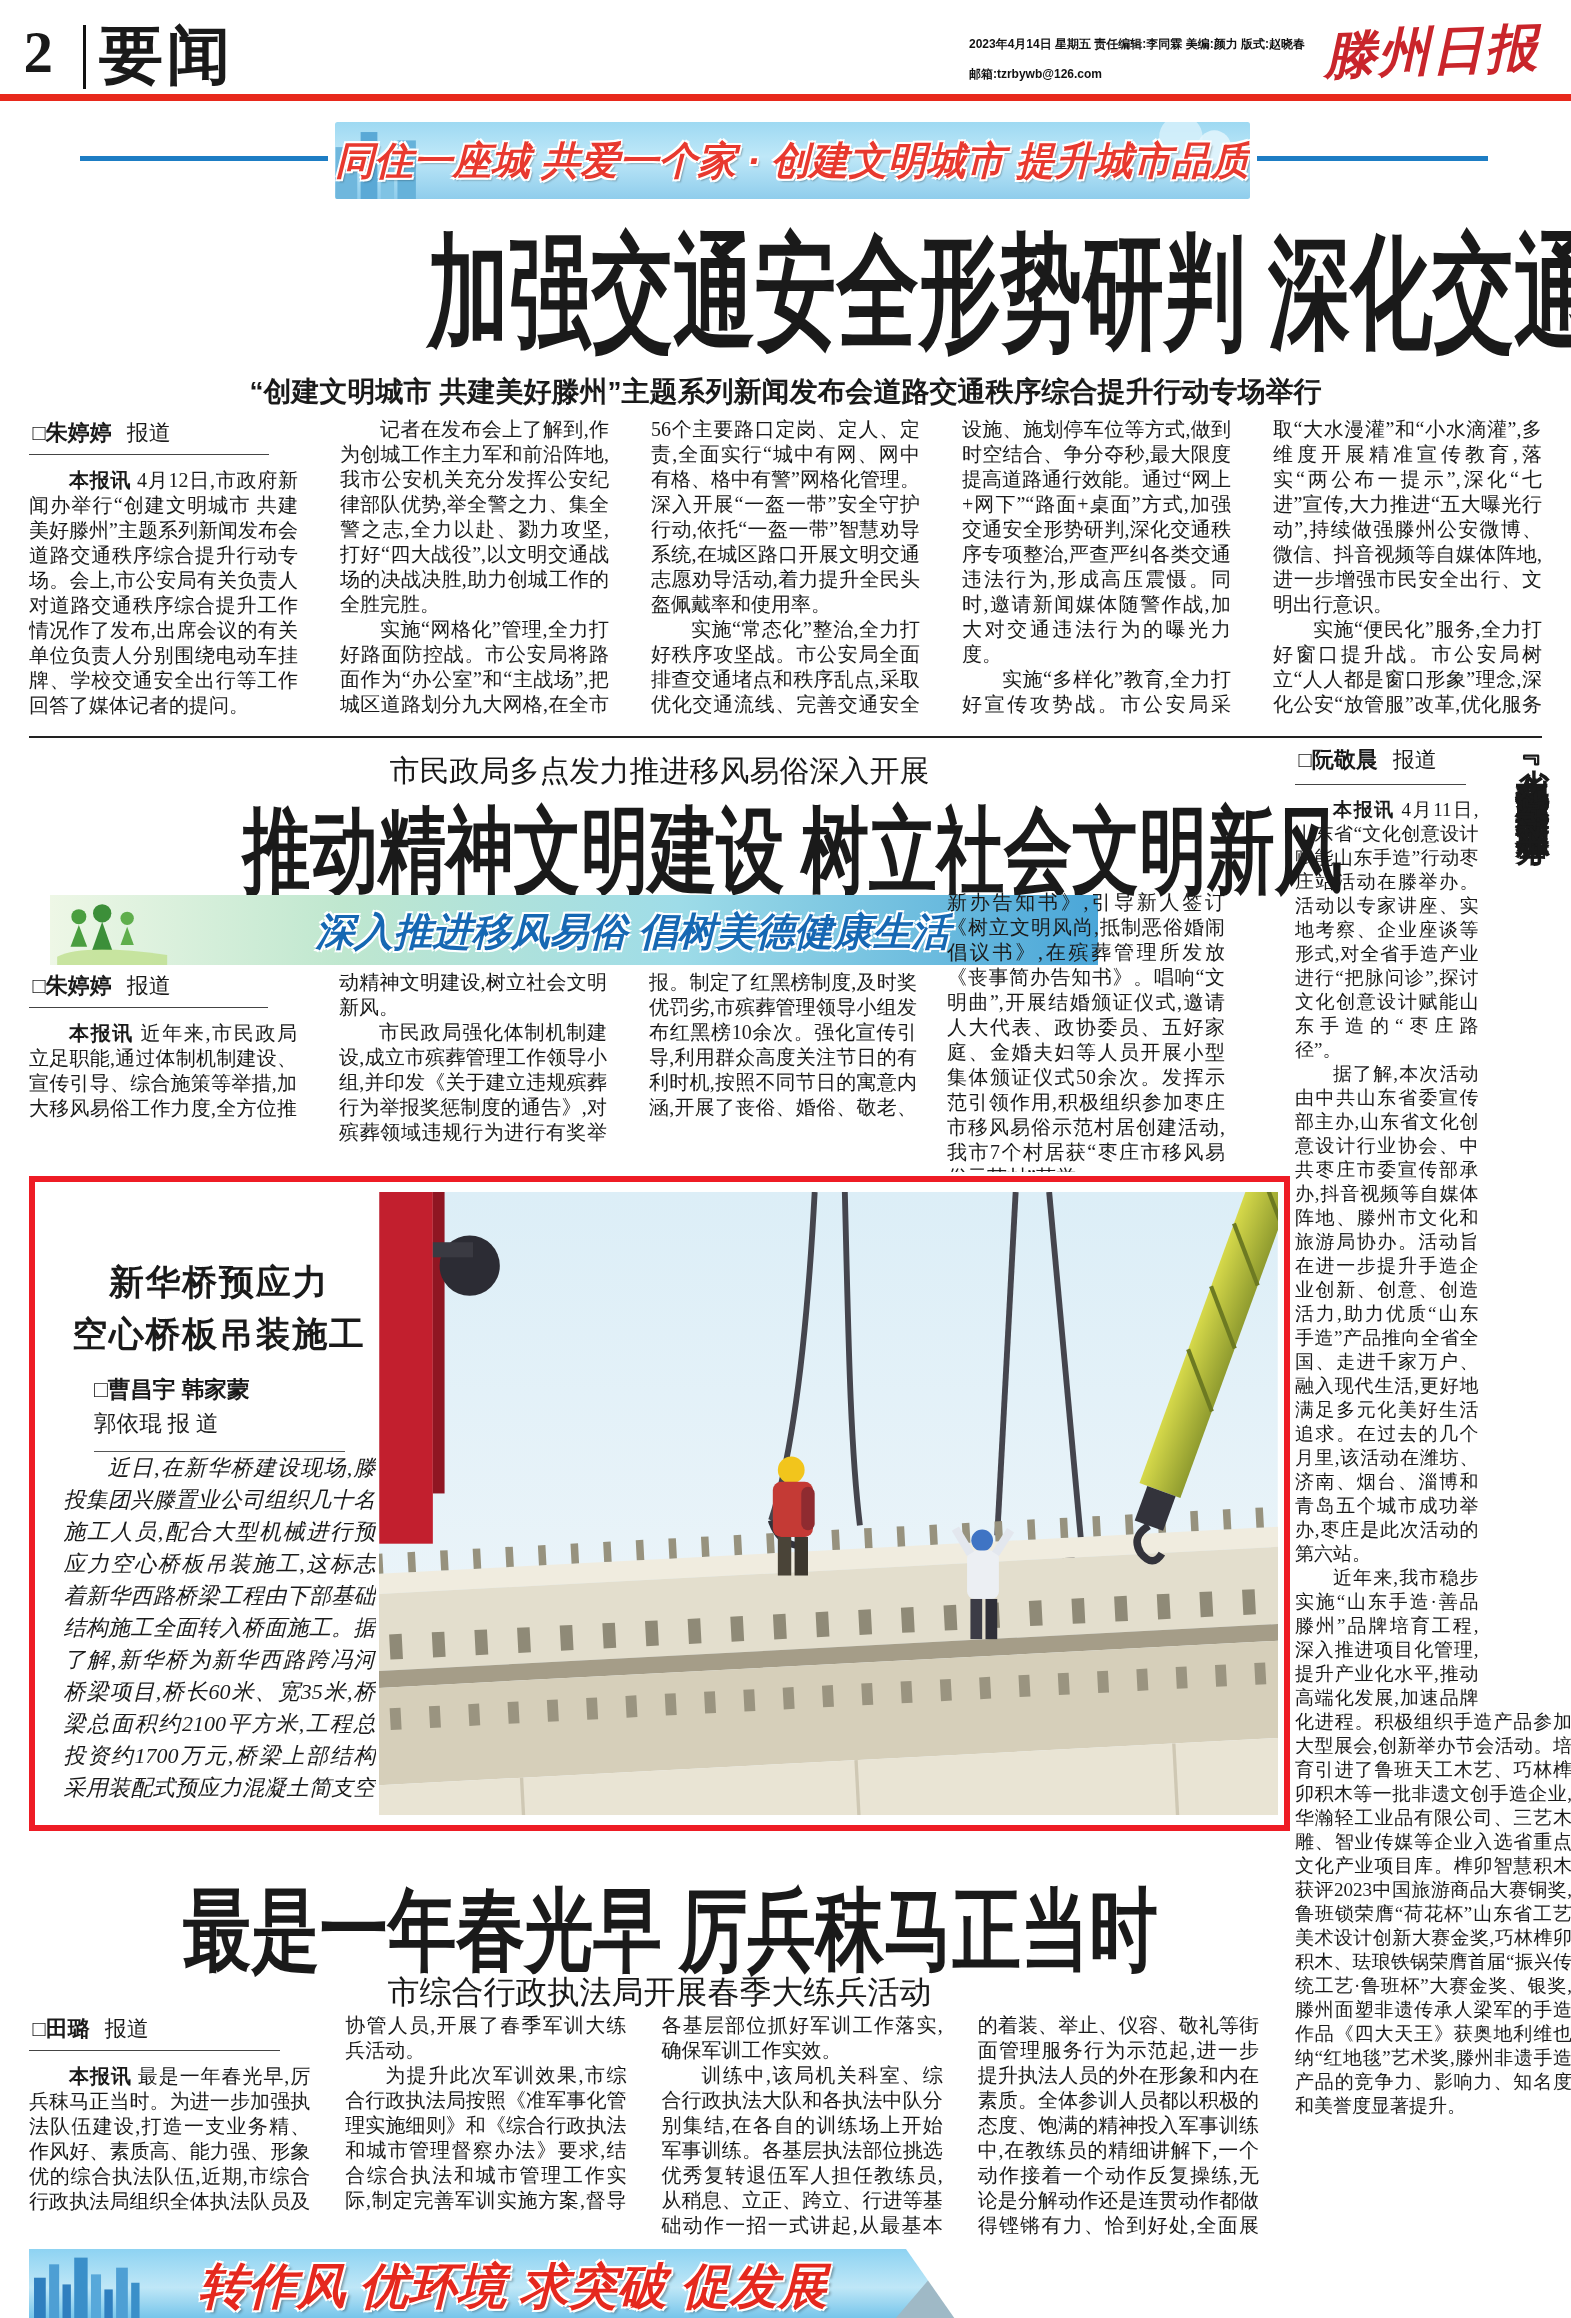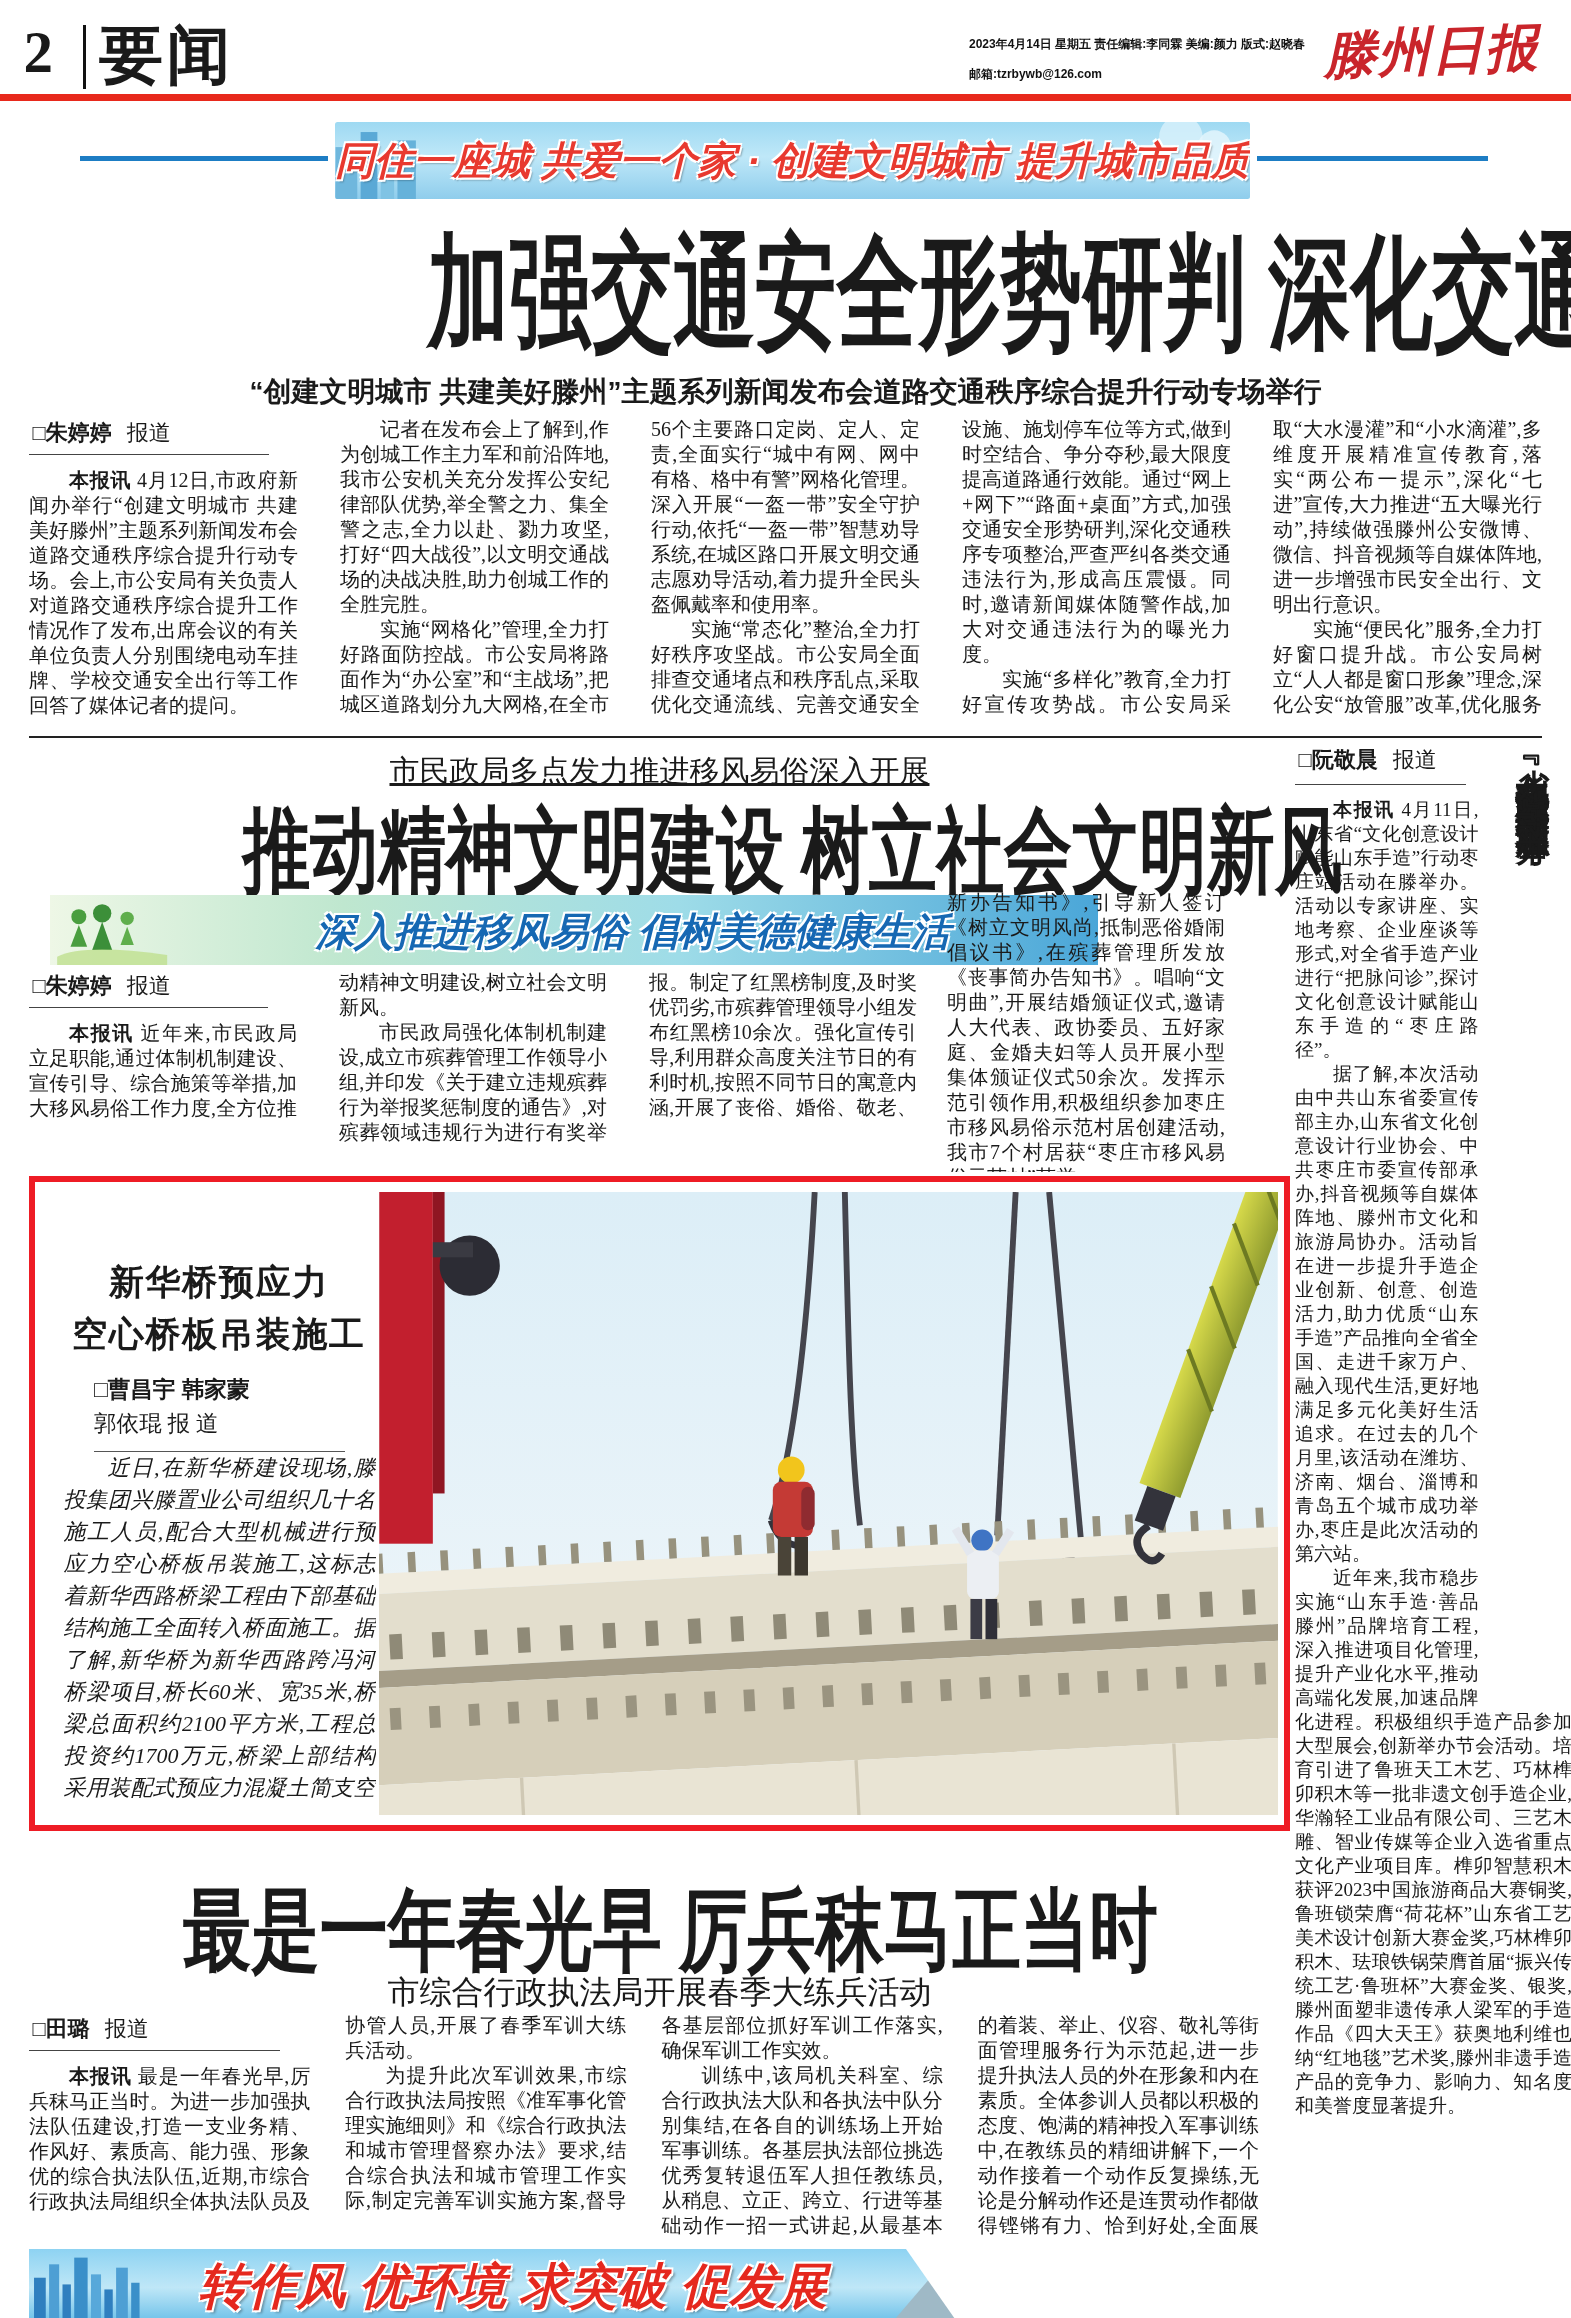--- a/index.html
+++ b/index.html
@@ -43,21 +43,21 @@
   .body-txt p.cont { text-indent:0; }
   .lead { font-family:"Liberation Sans","DejaVu Sans",sans-serif; }
   .byline { font-family:"Liberation Sans","DejaVu Sans",sans-serif; font-size:22px; font-weight:bold;
     border-bottom:1.7px solid #444; padding:3.4px 0 8.4px 3.4px; margin-bottom:13.4px; width:88%; text-indent:0; }
   .byline .rpt { font-weight:normal; margin-left:15px; font-family:"Liberation Serif",serif; }
 
   .a1-body { left:29px; top:417px; width:1513px; height:317px; column-count:5; column-gap:42px; column-fill:auto; overflow:hidden; }
   .divider { left:29px; top:736px; width:1513px; height:1.7px; background:#222; }
 
   
-  .a2-kicker { left:29px; top:751px; width:1261px; text-align:center; font-size:30px; font-family:"Liberation Serif",serif;text-decoration:underline; }
+  .a2-kicker { left:29px; top:751px; width:1261px; text-align:center; font-size:30px; font-family:"Liberation Serif",serif; }
   .a2-head-wrap { left:29px; top:788px; width:1261px; text-align:center; }
   .a2-head { display:inline-block; font-size:94px; font-weight:900; white-space:nowrap;
     font-family:"Liberation Serif","DejaVu Serif",serif; transform:scaleX(0.72); transform-origin:center; }
   .mores-banner { left:50px; top:895px; width:1048px; height:70px; overflow:hidden;
     background:linear-gradient(90deg,#eef7e6 0%,#bfe7cf 28%,#9edcе8 60%,#4aa6d8 100%);
     background:linear-gradient(90deg,#eef7e6 0%,#bfe7cf 28%,#9edce8 60%,#4aa6d8 100%); }
   .mores-banner .txt { position:absolute; left:126px; right:8.4px; top:10px; text-align:center;
     font-size:39px; font-weight:900; font-style:italic; color:#1668b3;
     font-family:"Liberation Sans","DejaVu Sans",sans-serif;
     text-shadow:-1.7px -1.7px 0 #fff,1.7px -1.7px 0 #fff,-1.7px 1.7px 0 #fff,1.7px 1.7px 0 #fff; }

